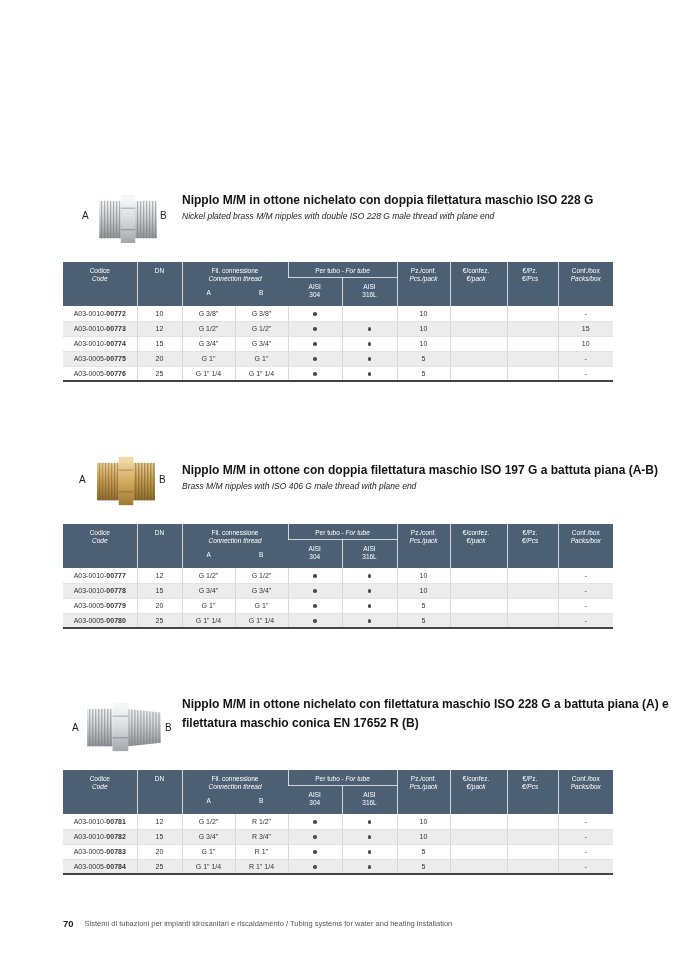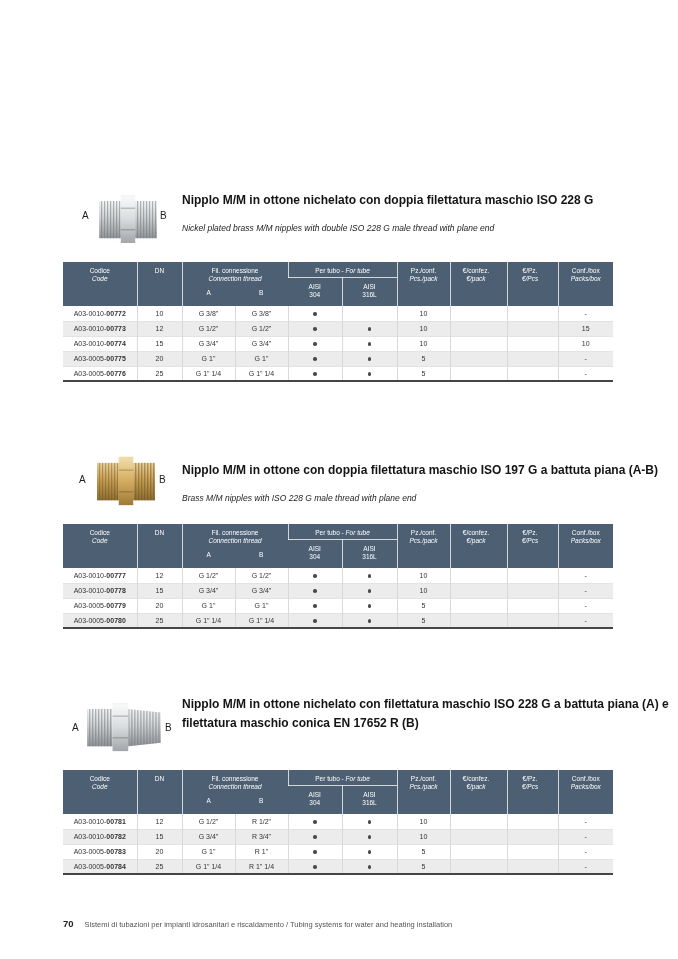--- a/index.html
+++ b/index.html
@@ -15,21 +15,21 @@
   *{margin:0;padding:0;box-sizing:border-box;}
   html,body{background:#ffffff;}
   body{font-family:"Liberation Sans", sans-serif;}
   .page{position:relative;width:678px;height:959px;background:#fff;overflow:hidden;margin:0 auto;}
 
   
   .prod-img{position:absolute;}
   .side-label{position:absolute;font-size:10px;color:#222;font-weight:400;}
   .sec-text{position:absolute;left:182px;width:460px;color:#141414;}
   .title-it{font-weight:bold;font-size:12px;line-height:1.6;white-space:nowrap;}
-  .title-en{font-style:italic;font-size:8.5px;line-height:1.55;margin-top:12px;white-space:nowrap;color:#1c1c1c;}
+  .title-en{font-style:italic;font-size:8.5px;line-height:1.55;margin-top:0;white-space:nowrap;color:#1c1c1c;}
 
   
   table.spec{position:absolute;left:63px;width:550px;border-collapse:collapse;table-layout:fixed;
              border-bottom:2px solid var(--table-bottom);}
   table.spec th{background:var(--table-header-bg);color:var(--header-text);font-weight:400;
                 font-size:6.5px;line-height:1.3;vertical-align:top;padding-top:5px;text-align:center;}
   table.spec thead i{font-style:italic;}
   table.spec .h1 th + th{border-left:1px solid rgba(255,255,255,.75);}
   th.th-tubo{height:15px;padding-top:4px;border-bottom:1px solid rgba(255,255,255,.75);}
   .h2 th{height:29px;padding-top:4px;}
@@ -41,21 +41,21 @@
   table.spec td{font-size:7px;color:var(--body-text);text-align:center;height:15px;padding:0 2px;
                 border-left:1px solid var(--cell-line);overflow:hidden;white-space:nowrap;}
   table.spec td:first-child{border-left:none;}
   table.spec tbody tr + tr td{border-top:1px solid var(--row-line);}
   table.spec tbody tr:nth-child(even) td{background:var(--row-alt);}
   td.cell-eur{text-align:right;padding-right:5px;}
   .dot{display:inline-block;width:3.5px;height:3.5px;border-radius:50%;background:#4a4a4a;vertical-align:middle;}
   td b{font-weight:bold;}
 
   
-  .footer{position:absolute;left:63px;top:918px;display:flex;align-items:flex-end;}
+  .footer{position:absolute;left:63px;top:918px;display:flex;align-items:center;}
   .page-num{font-size:9.5px;font-weight:bold;color:#222;}
   .footer-text{font-size:7.5px;color:var(--footer-text);margin-left:11px;}
 </style>
 </head>
 <body>
 
 <div class="page">
 
   <div>
     <svg class="prod-img" style="left:98px;top:190px" width="60" height="58" viewBox="0 0 100 96">
@@ -247,21 +247,21 @@
       <line x1="38" y1="66" x2="62" y2="66" stroke="#8a6a2c" stroke-width="1.5"></line>
       <rect x="38" y="8" width="24" height="3" fill="#f0dca8"></rect>
     </svg>
     <span class="side-label" style="left:79px;top:474px">A</span>
     <span class="side-label" style="left:159px;top:474px">B</span>
     <div class="sec-text" style="top:461px">
       <div class="title-it">
           <div>Nipplo M/M in ottone con doppia filettatura maschio ISO 197 G a battuta piana (A-B)</div>
         </div>
       <div class="title-en">
-          <div>Brass M/M nipples with ISO 228 G male thread with plane end</div>
+          <div>Brass M/M nipples with ISO 406 G male thread with plane end</div>
         </div>
     </div>
 
     <table class="spec" style="top:524px">
       <colgroup>
           <col style="width:74px">
           <col style="width:45px">
           <col style="width:53px">
           <col style="width:53px">
         <col style="width:54px">

